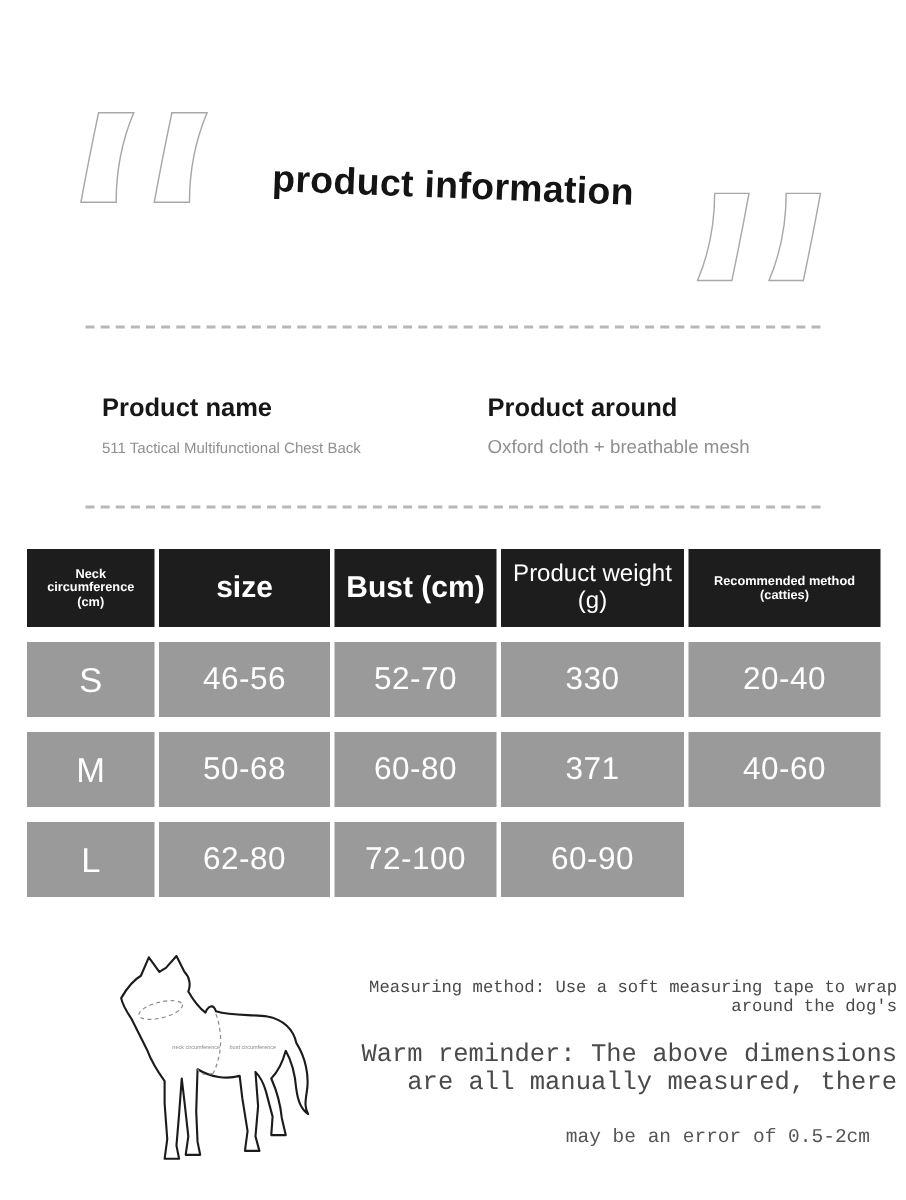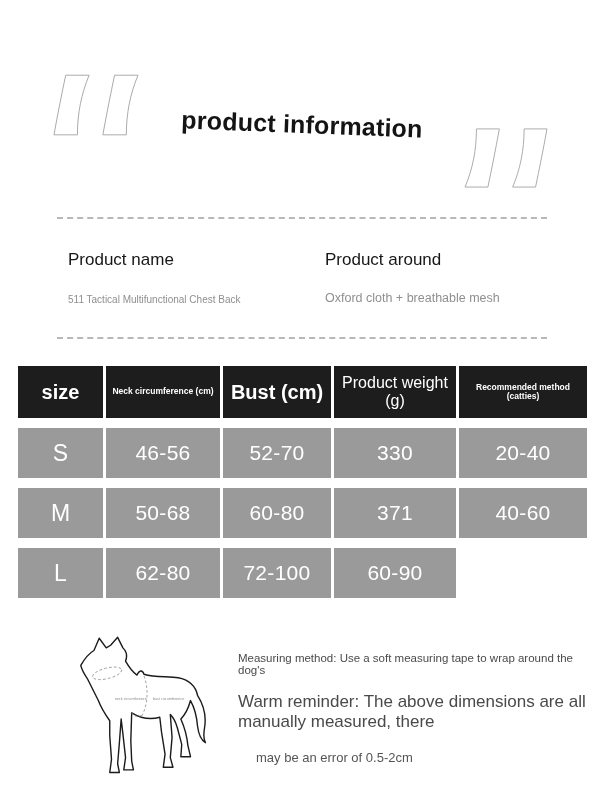--- a/index.html
+++ b/index.html
@@ -13,21 +13,21 @@
   .quote-right{left:463px;top:127px;transform:rotate(180deg);}
   .page-title{
     position:absolute;left:0;right:0;top:110px;text-align:center;
     font-size:25px;font-weight:600;color:#141414;letter-spacing:0.2px;
     transform:rotate(2.2deg);
   }
   .dash{position:absolute;left:57px;width:490px;border-top:2px dashed #b8b8b8;height:0;}
   .dash1{top:217px;}
   .dash2{top:337px;}
   
-  .info-label{position:absolute;font-size:17px;font-weight:400;color:#171717;}
+  .info-label{position:absolute;font-size:17px;font-weight:700;color:#171717;margin-top:12px;}
   .info-value{position:absolute;color:#8f8f8f;}
   .name-label{left:68px;top:250px;}
   .name-value{left:68px;top:294px;font-size:10px;}
   .fabric-label{left:325px;top:250px;}
   .fabric-value{left:325px;top:291px;font-size:12.5px;}
   
   .size-table{
     position:absolute;left:18px;top:366px;width:569px;
     display:grid;grid-template-columns:85px 114px 108px 122px 128px;
     column-gap:3px;row-gap:10px;
@@ -36,21 +36,21 @@
   .th{background:#1d1d1d;height:52px;}
   .td{background:#9a9a9a;height:50px;}
   .th-big{font-size:20px;font-weight:600;}
   .th-small{font-size:8.5px;font-weight:700;line-height:1.1;padding:0 4px;}
   .th-med{font-size:16px;font-weight:400;}
   .td-size{font-size:23px;}
   .td-val{font-size:21px;letter-spacing:0.3px;}
   
   .dog-figure{position:absolute;left:72px;top:628px;}
   .notes{
-    position:absolute;left:238px;top:652px;width:360px;text-align:left;color:#4a4a4a;
+    position:absolute;left:238px;top:652px;width:360px;text-align:right;color:#4a4a4a;font-family:Liberation Mono, monospace;
   }
   .note-l1{font-size:11.5px;margin:0 0 16px 0;}
   .note-l2{font-size:9.5px;margin:0 0 24px 0;color:#5a5a5a;}
   .note-l3{font-size:17px;margin:4px 0 16px 0;}
   .note-l4{font-size:13px;margin:18px;color:#555555;}
 </style>
 </head>
 <body>
 
 <div class="page">
@@ -74,22 +74,22 @@
   <div class="dash dash1"></div>
 
   <div class="info-label name-label">Product name</div>
   <div class="info-value name-value">511 Tactical Multifunctional Chest Back</div>
   <div class="info-label fabric-label">Product around</div>
   <div class="info-value fabric-value">Oxford cloth + breathable mesh</div>
 
   <div class="dash dash2"></div>
 
   <div class="size-table">
+    <div class="cell th th-small">Neck circumference (cm)</div>
     <div class="cell th th-big">size</div>
-    <div class="cell th th-small">Neck circumference (cm)</div>
     <div class="cell th th-big">Bust (cm)</div>
     <div class="cell th th-med">Product weight (g)</div>
     <div class="cell th th-small">Recommended method (catties)</div>
 
     <div class="cell td td-size">S</div>
     <div class="cell td td-val">46-56</div>
     <div class="cell td td-val">52-70</div>
     <div class="cell td td-val">330</div>
     <div class="cell td td-val">20-40</div>
 

